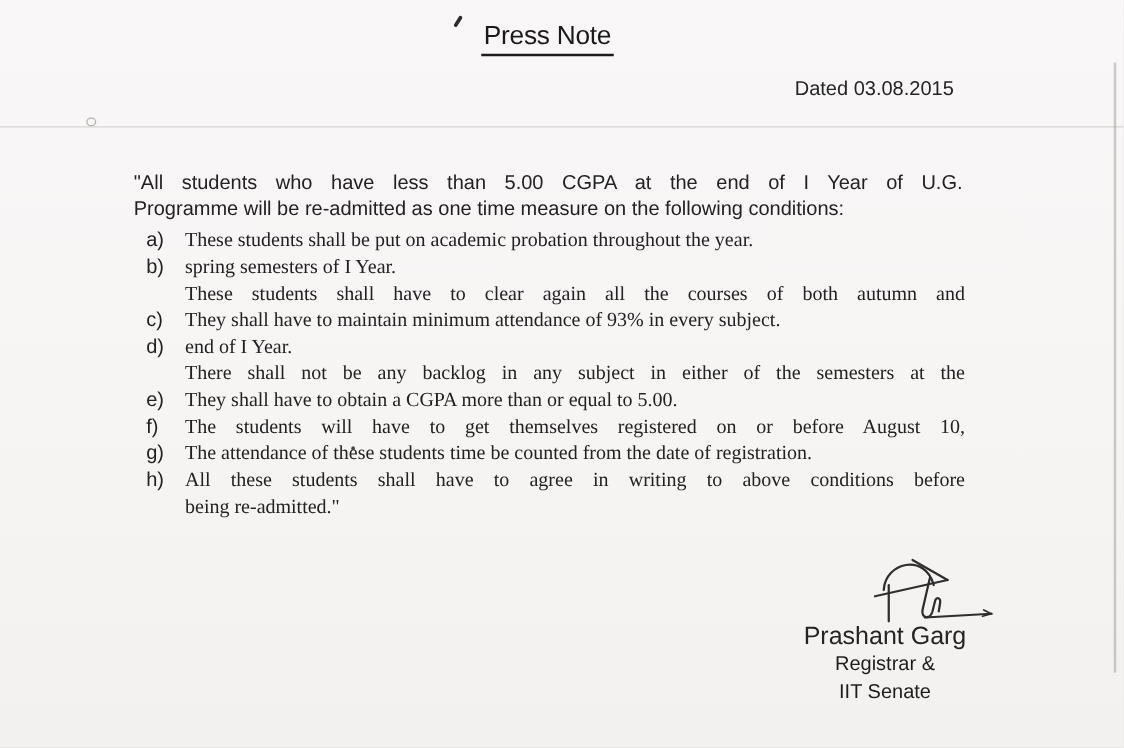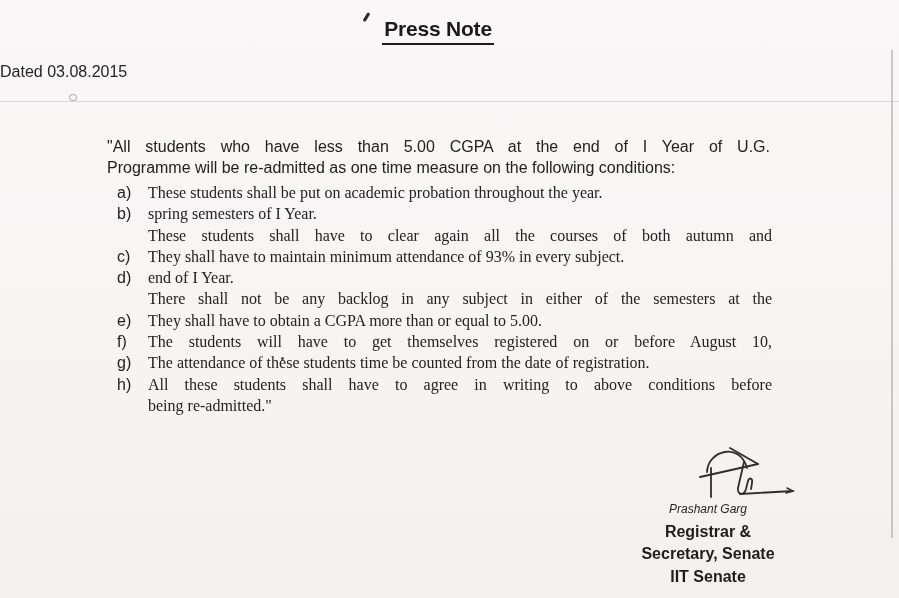--- a/index.html
+++ b/index.html
@@ -5,40 +5,40 @@
   html,body{margin:0;padding:0;background:#e8e6e5;}
   .paper{
     position:relative;width:899px;height:598px;overflow:hidden;
     background:linear-gradient(180deg,#f9f7f7 0%,#f7f5f4 55%,#f3f1ef 100%);
     font-family:"Liberation Sans","DejaVu Sans",sans-serif;
     color:#212121;
   }
   
   .title-row{position:absolute;top:17px;left:0;width:832px;text-align:center;}
   .title{
-    display:inline-block;font-size:21px;font-weight:bold;color:#1a1a1a;
+    display:inline-block;font-size:21px;font-weight:normal;color:#1a1a1a;
     letter-spacing:-0.2px;border-bottom:2.5px solid #1c1c1c;padding:0 2px 2px 2px;margin-left:44px;
   }
   
-  .date-row{position:absolute;top:63px;left:0;width:763px;font-size:16px;color:#242424;}
+  .date-row{position:absolute;top:63px;left:0;width:763px;text-align:right;font-size:16px;color:#242424;}
   
   .intro{position:absolute;left:107px;top:120px;width:663px;font-size:16px;line-height:21.4px;color:#222;}
   .line{display:block;}
   .jl{text-align:justify;text-align-last:justify;}
   
   .conds{position:absolute;left:117px;top:182px;width:656px;margin:0;padding:0;list-style:none;
          font-size:16px;line-height:21.3px;color:#222;}
   .cond{display:flex;}
   .lbl{flex:0 0 31px;width:31px;}
   .txt{width:624px;font-family:Liberation Serif, serif;}
   
   .sig-svg{position:absolute;left:686px;top:441px;}
   .sig-block{position:absolute;left:633px;top:498px;width:150px;text-align:center;}
-  .sig-name{font-size:12px;color:#242424;line-height:22.5px;font-style:italic;}
-  .sig-role{font-size:16px;font-weight:bold;color:#1d1d1d;line-height:22.5px;}
+  .sig-name{font-size:20px;color:#242424;line-height:22.5px;}
+  .sig-role{font-size:16px;font-weight:normal;color:#1d1d1d;line-height:22.5px;}
   
   .fold-line{position:absolute;left:0;top:101px;width:899px;height:1px;background:rgba(198,192,192,0.6);}
   .edge-line{position:absolute;left:891px;top:50px;width:2px;height:488px;background:rgba(148,143,140,0.45);}
   .speck{position:absolute;left:69px;top:94px;width:6px;height:5px;border:1px solid rgba(165,158,158,0.8);border-radius:50%;}
   .pen-tick{position:absolute;left:365px;top:12px;width:2.5px;height:10px;background:#2b2b2b;border-radius:2px;transform:rotate(32deg);}
   .ink-dot{position:absolute;left:281px;top:357px;width:3px;height:3px;background:#4a4a4a;border-radius:50%;}
 </style>
 </head>
 <body>
 
@@ -121,17 +121,16 @@
     <path d="M 14 36 L 72 23"></path>
     <path d="M 25 27 L 25 56"></path>
     <path d="M 58 21 L 52 47 C 51 54, 58 55, 60 48 L 62 40 C 63 36, 67 37, 66 42 L 65 48"></path>
     <path d="M 54 53 L 107 50"></path>
     <path d="M 101 47 L 107 50 L 100 52" stroke-width="1.4"></path>
   </svg>
 
   <div class="sig-block">
     <div class="sig-name">Prashant Garg</div>
     <div class="sig-role">Registrar &amp;</div>
-    <div class="sig-role">Secretary, Senate</div>
     <div class="sig-role">IIT Senate</div>
   </div>
 
 </div>
 
 </body></html>

